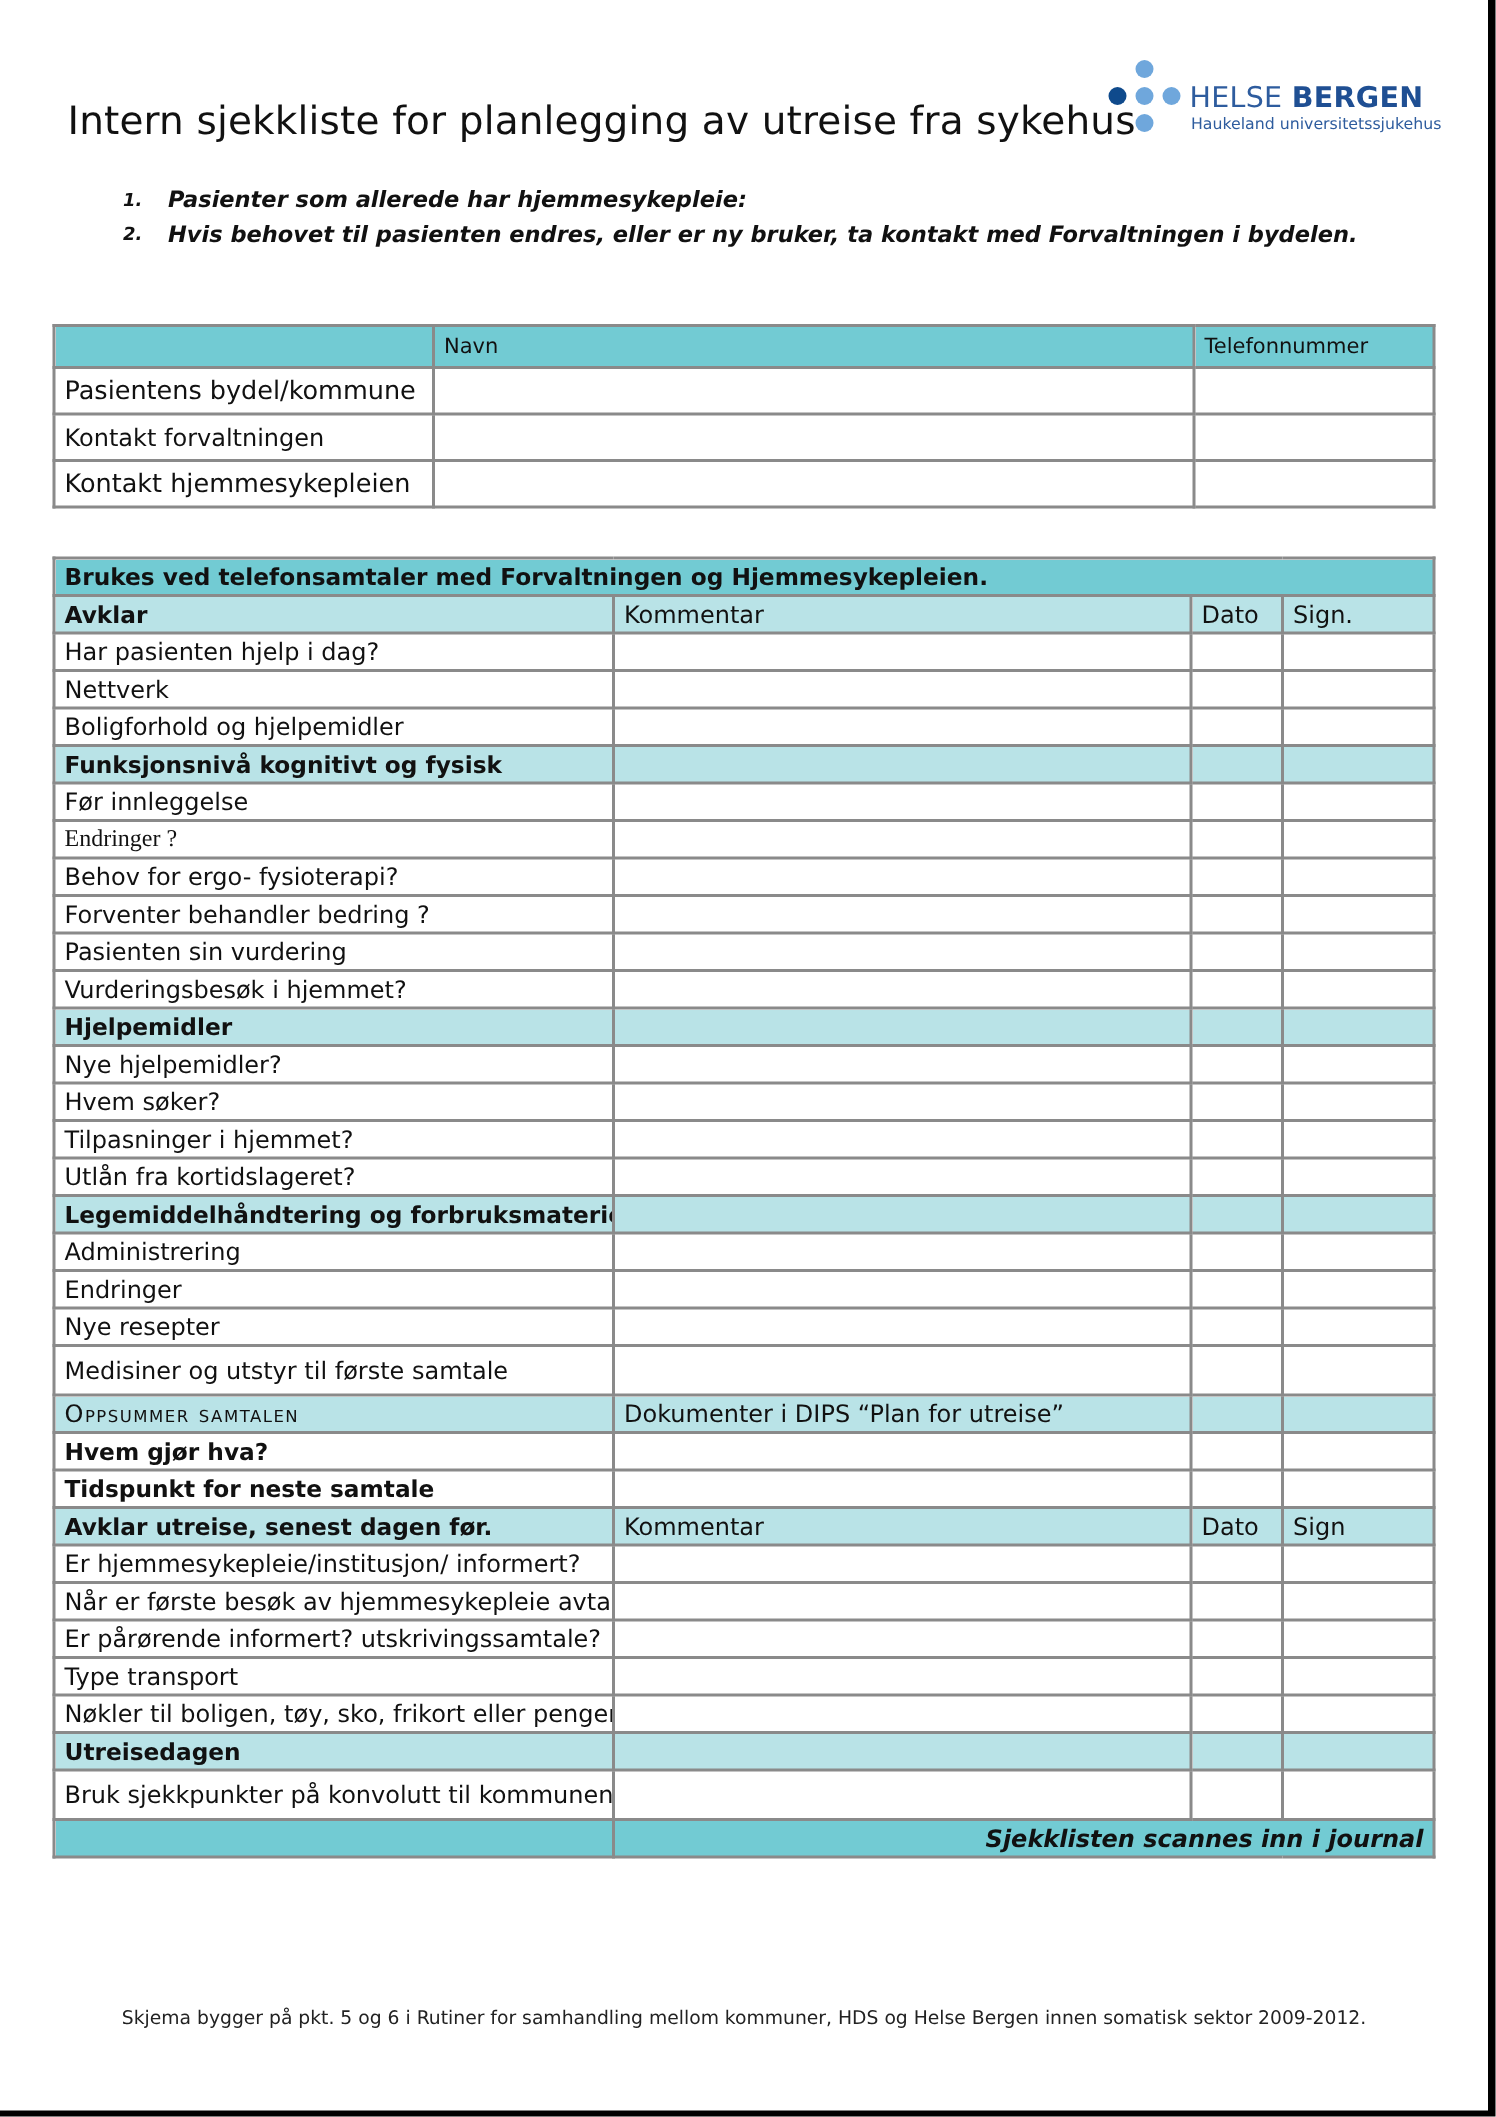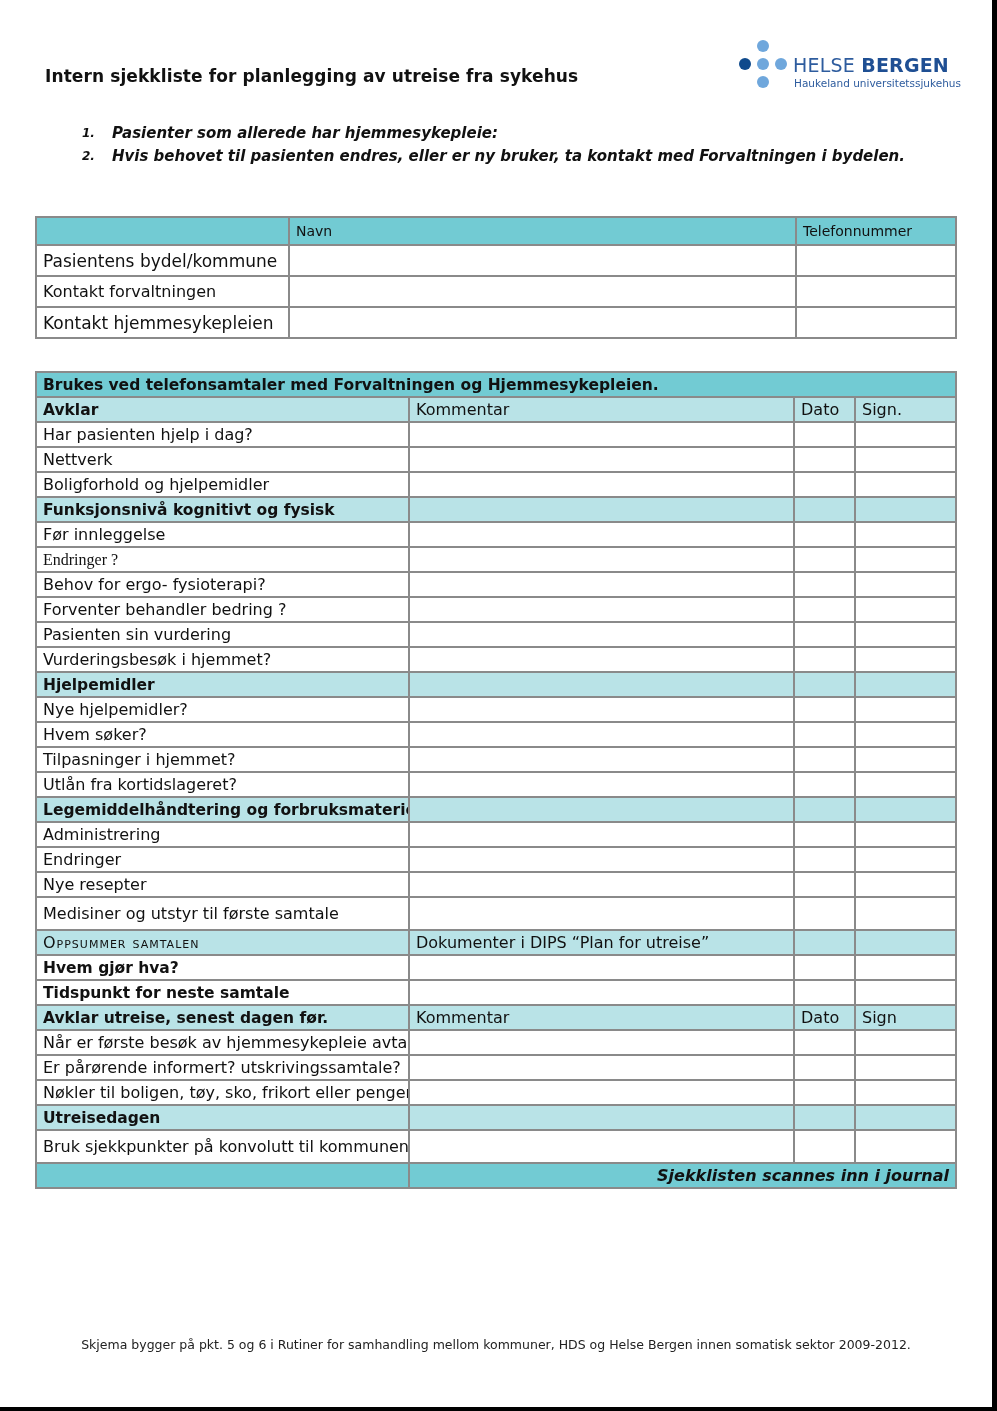--- a/index.html
+++ b/index.html
@@ -12,22 +12,22 @@
       color: #111;
     }
     .page {
       position: absolute; left: 0; top: 0;
       width: 992px; height: 1407px;
       background: #fff;
     }
     
     .title {
       position: absolute; left: 45px; top: 66px;
-      font-size: 17px; letter-spacing: 0.1px;
-      color: #111; white-space: nowrap; font-weight: bold;
+      font-size: 26px; letter-spacing: 0.1px;
+      color: #111; white-space: nowrap;
     }
     .logo { position: absolute; left: 736px; top: 40px; width: 220px; height: 48px; }
     .logo .dot { position: absolute; width: 12px; height: 12px; border-radius: 50%; background: #6fa7dc; }
     .logo .dot.dark { background: #0f4a8c; }
     .logo .brand {
       position: absolute; left: 57px; top: 14px;
       font-size: 19px; color: #2e5c9e; white-space: nowrap; letter-spacing: 0.2px;
     }
     .logo .brand b { color: #1f4f93; }
     .logo .sub {
@@ -276,27 +276,39 @@
           <td style="height: 23px;"></td>
           <td style="height: 23px;"></td>
         </tr>
         <tr class="light">
           <td class="bold" style="height: 23px;">Avklar utreise, senest dagen før.</td>
           <td style="height: 23px;">Kommentar</td>
           <td style="height: 23px;">Dato</td>
           <td style="height: 23px;">Sign</td>
         </tr>
         <tr>
+          <td style="height: 23px;">Er hjemmesykepleie/institusjon/ informert?</td>
+          <td style="height: 23px;"></td>
+          <td style="height: 23px;"></td>
+          <td style="height: 23px;"></td>
+        </tr>
+        <tr>
           <td style="height: 23px;">Når er første besøk av hjemmesykepleie avtalt?</td>
           <td style="height: 23px;"></td>
           <td style="height: 23px;"></td>
           <td style="height: 23px;"></td>
         </tr>
         <tr>
           <td style="height: 23px;">Er pårørende informert?  utskrivingssamtale?</td>
+          <td style="height: 23px;"></td>
+          <td style="height: 23px;"></td>
+          <td style="height: 23px;"></td>
+        </tr>
+        <tr>
+          <td style="height: 23px;">Type transport</td>
           <td style="height: 23px;"></td>
           <td style="height: 23px;"></td>
           <td style="height: 23px;"></td>
         </tr>
         <tr>
           <td style="height: 23px;">Nøkler til boligen, tøy, sko, frikort eller penger?</td>
           <td style="height: 23px;"></td>
           <td style="height: 23px;"></td>
           <td style="height: 23px;"></td>
         </tr>

